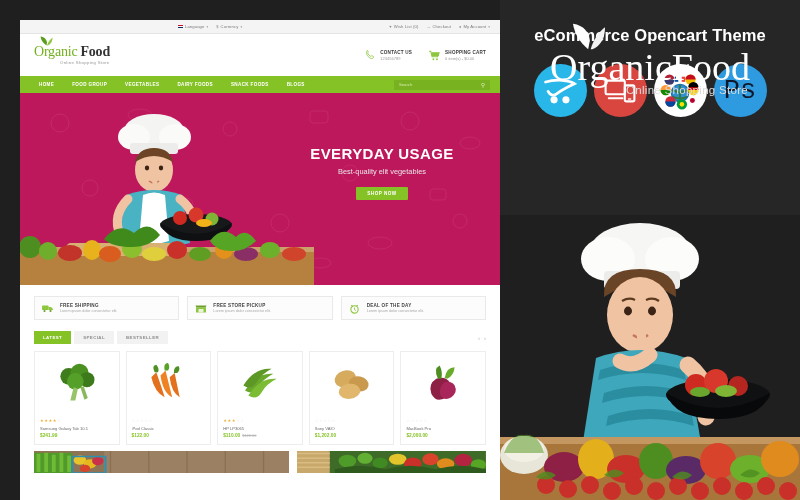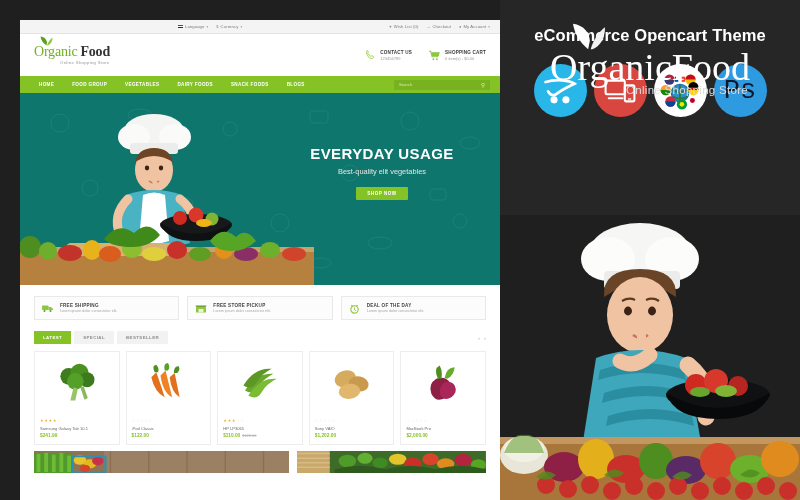--- a/index.html
+++ b/index.html
@@ -65,21 +65,21 @@
   .search-box {
     margin-left: auto; width: 96px; height: 10px; background: #79b220;
     display: flex; align-items: center; padding: 0 5px;
     font-size: 4.2px; color: #d4ecaa;
   }
   .search-box .mag { margin-left: auto; font-size: 5.5px; color: #eaf7d2; }
 
   
   .hero {
     height: 192px; position: relative; overflow: hidden;
-    background: #0f766e;
+    background: #be185d;
   }
   .hero-pattern { position:absolute; inset:0; opacity:.12; }
   .hero-img {
     position: absolute; left: -6px; bottom: 0; width: 300px; height: 178px;
   }
   .hero-copy {
     position: absolute; right: 18px; top: 52px; width: 200px; text-align: center;
   }
   .hero-h1 { font-size: 15px; font-weight: 700; color: #fff; letter-spacing: .4px; }
   .hero-sub { font-size: 7.4px; color: #e6e6e6; margin-top: 5px; font-weight: 400; }

